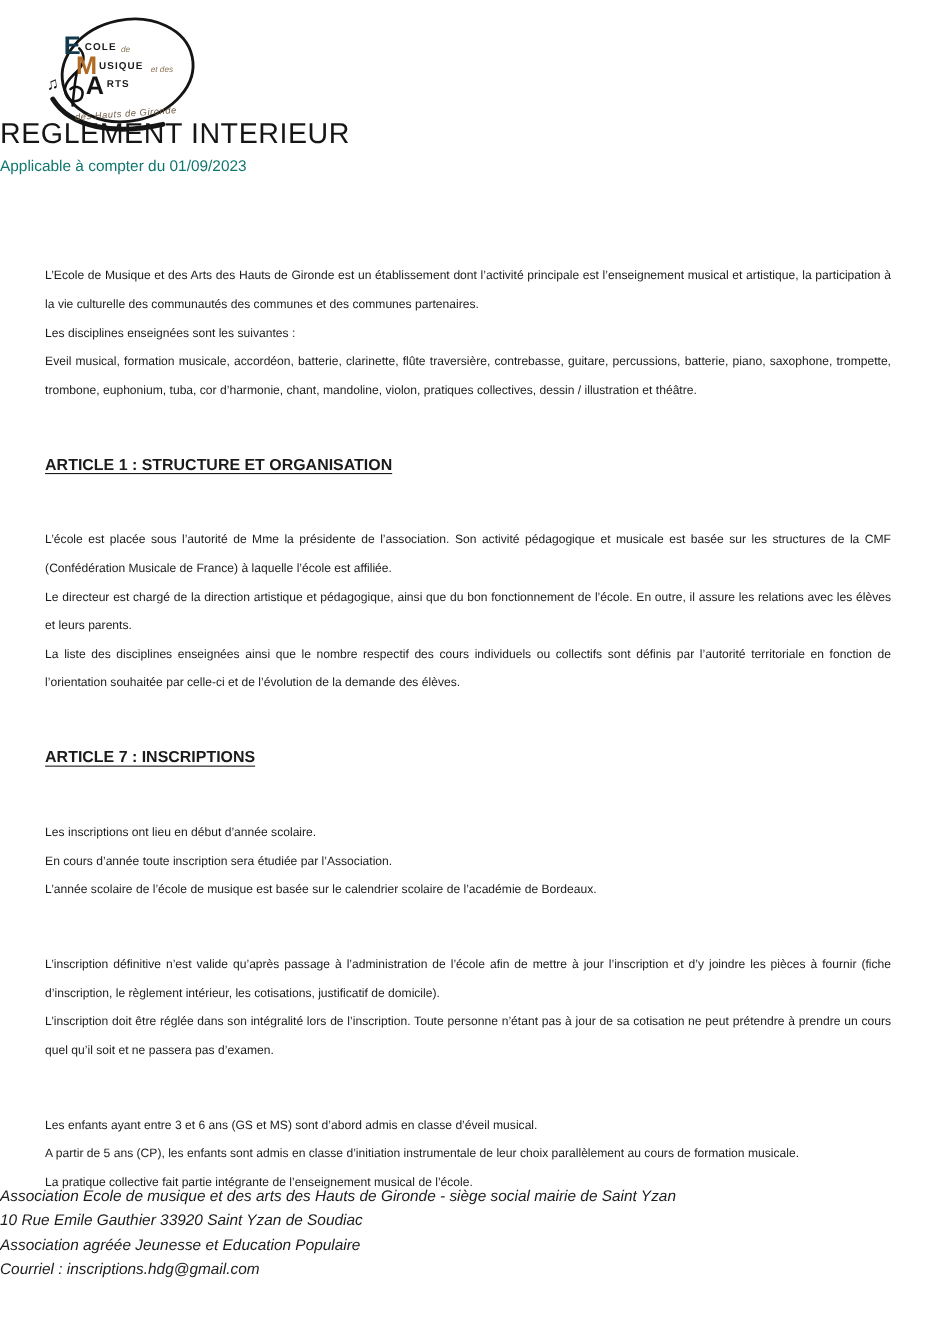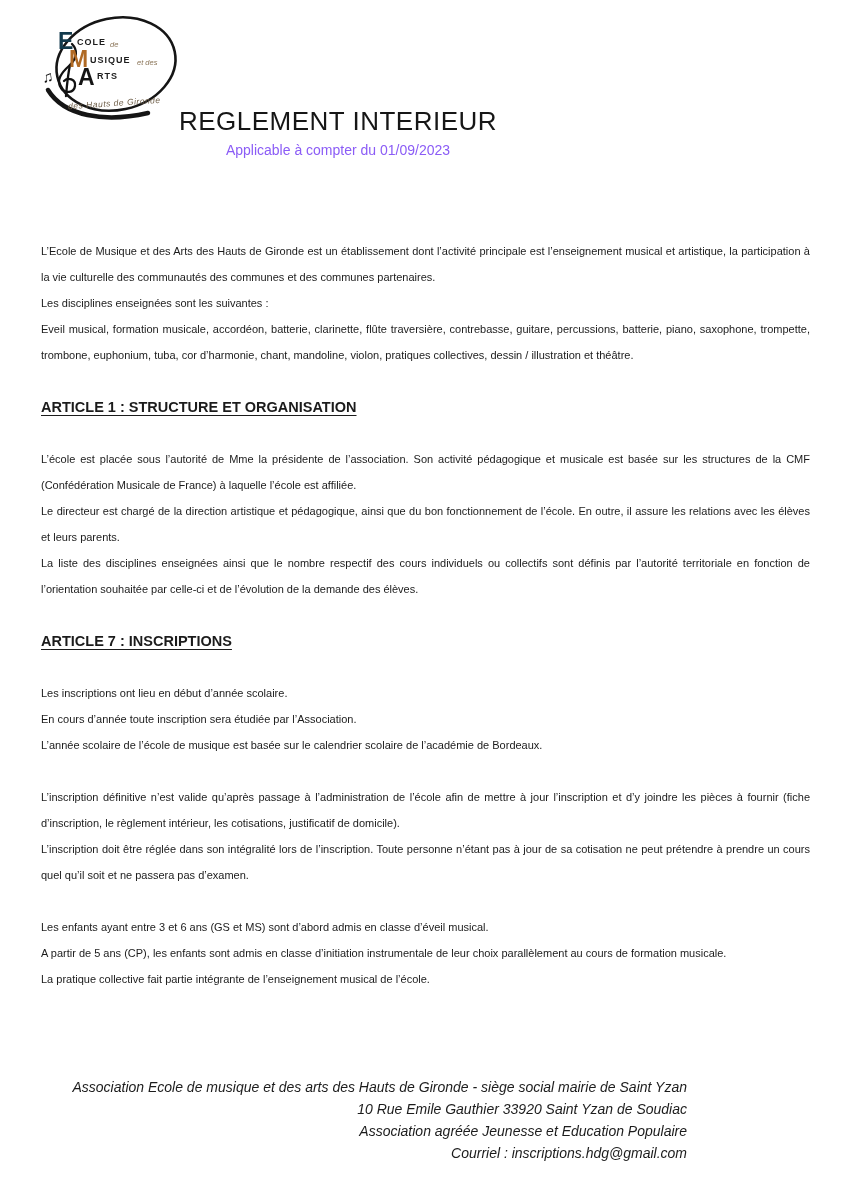--- a/index.html
+++ b/index.html
@@ -15,32 +15,32 @@
   
   .logo{position:absolute;left:42px;top:10px;width:146px;height:114px;}
   .logo svg{position:absolute;left:0;top:0;}
   .logo .big{position:absolute;font-size:23px;font-weight:700;line-height:1;}
   .logo .caps{position:absolute;font-size:9px;font-weight:700;letter-spacing:1px;color:#1c1c1c;}
   .logo .scrip{position:absolute;font-size:7.5px;font-style:italic;}
   .logo .region{position:absolute;left:26px;top:88px;font-size:8.5px;font-style:italic;transform:rotate(-4deg);letter-spacing:.5px;white-space:nowrap;}
   .logo .note{position:absolute;left:0px;top:58px;font-size:15px;color:#121212;transform:rotate(-8deg);}
 
   
-  .header{position:absolute;left:0;top:106px;width:676px;text-align:center;}
+  .header{position:absolute;left:0;top:106px;width:676px;}
   .title{font-size:26px;letter-spacing:.5px;color:#161616;}
-  .subtitle{font-size:14px;margin-top:5px;color:#8b5cf6;}
+  .subtitle{font-size:14px;margin-top:5px;color:#0f766e;}
 
   
   .doc{position:absolute;left:41px;top:238px;width:769px;}
   .para{margin:0;font-size:11px;line-height:26px;text-align:justify;}
   .heading{margin:0;font-size:14.5px;line-height:26px;font-weight:700;text-decoration:underline;text-underline-offset:3px;}
-  .mt{margin-top:26px;}
+  .mt{margin-top:42px;}
 
   
-  .footer{position:absolute;left:0;top:1076px;width:687px;text-align:right;font-style:italic;font-size:14px;line-height:22px;color:#1c1c1c;}
+  .footer{position:absolute;left:0;top:1076px;width:687px;text-align:left;font-style:italic;font-size:14px;line-height:22px;color:#1c1c1c;}
 </style>
 </head>
 <body>
 
 <div class="page">
 
   <div class="logo">
     <svg width="146" height="114" viewBox="0 0 146 114">
       <ellipse cx="74" cy="54" rx="60" ry="46" transform="rotate(-12 74 54)" fill="none" stroke="#151515" stroke-width="2.6"></ellipse>
       <path d="M 6 80 C 22 106 62 113 106 103" fill="none" stroke="#151515" stroke-width="4.5" stroke-linecap="round"></path>

